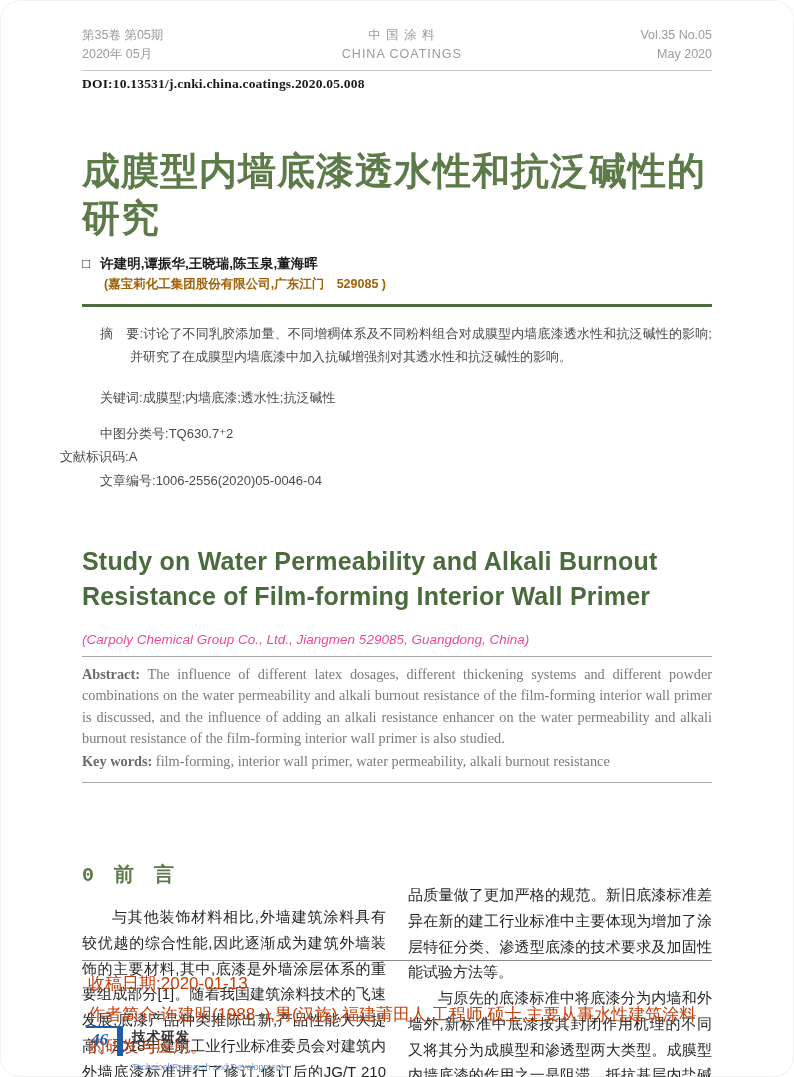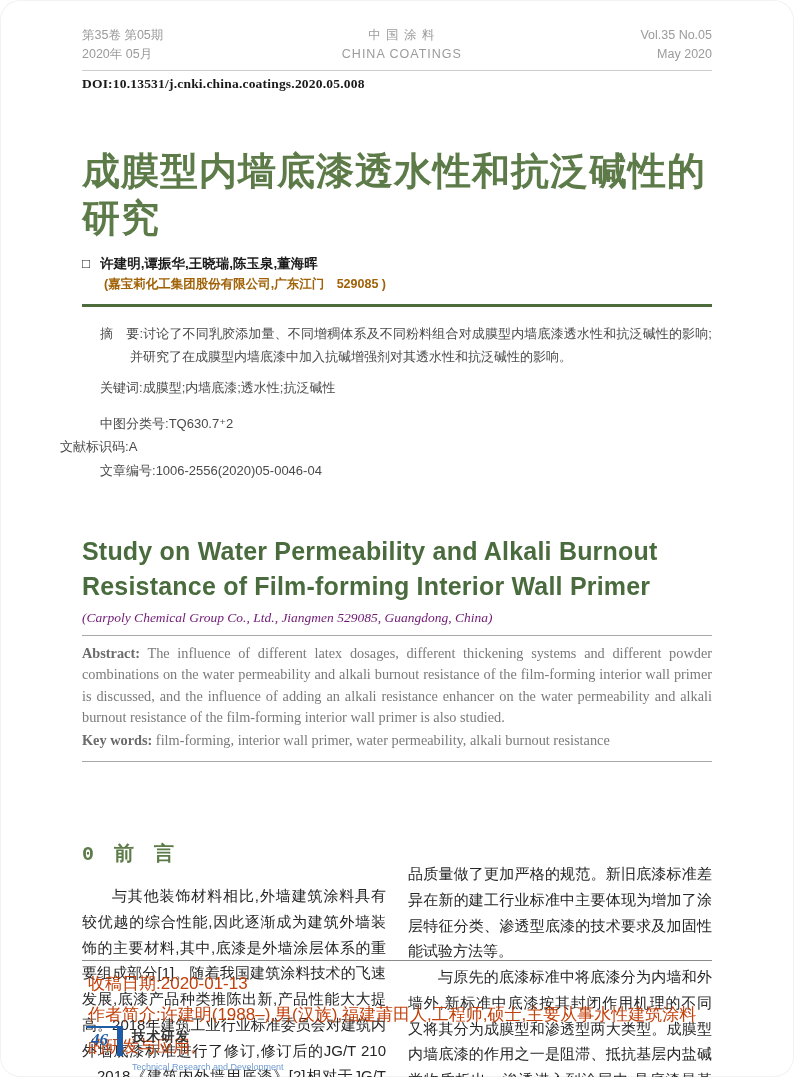--- a/index.html
+++ b/index.html
@@ -18,29 +18,29 @@
   
   .cn-title{ margin-top:56px; color:#5c7b48; font-size:38px; font-weight:900; line-height:1.24; letter-spacing:1px; }
   .cn-authors{ margin-top:13px; font-size:13.5px; font-weight:700; color:#1a1a1a; }
   .cn-authors .marker{ margin-right:10px; font-weight:400; }
   .cn-affil{ margin-left:22px; margin-top:3px; font-size:12.5px; font-weight:700; color:#a16207; }
   .green-rule{ margin-top:11px; height:3px; background:#4c6c3c; border:none; }
 
   
   .abs-cn{ margin:15px 0 0 18px; font-size:13px; color:#4a4a4a; line-height:1.78; }
   .hang{ padding-left:30px; text-indent:-30px; text-align:justify; }
-  .kw-line{ margin-top:8px; }
+  .kw-line{ margin-top:18px; }
   .clc-row{ display:flex; justify-content:space-between; margin-top:13px; color:#4a4a4a;flex-direction:column; }
   .clc-row .mid{ margin-left:-40px; }
 
   
   .en-block{ margin-top:52px; }
   .en-title{ color:#4a6b3d; font-size:25px; font-weight:700; line-height:1.42; letter-spacing:0.2px; }
   .en-authors{ margin-top:9px; font-size:14px; color:#8e8e8e; }
-  .en-affil{ margin-top:5px; font-family:Liberation Serif, serif; font-style:italic; font-size:13.5px; color:#701a75; }
+  .en-affil{ margin-top:17px; font-family:Liberation Sans, sans-serif; font-style:italic; font-size:13.5px; color:#ec4899; }
   .thin-rule{ border:none; border-top:1px solid #a8a8a8; margin-top:9px; }
   .abs-en{ margin-top:7px; font-family:"Liberation Serif","DejaVu Serif",serif; font-size:14.3px; color:#7a7a7a; line-height:1.5; text-align:justify; }
   .abs-en .lab{ font-weight:700; color:#6b6b6b; }
   .kw-en{ margin-top:2px; }
 
   
   .cols{ display:flex; gap:22px; margin-top:78px; }
   .col{ width:304px; }
   .sec-head{ color:#5c7b48; font-size:20px; font-weight:700; letter-spacing:4px; margin-bottom:16px;font-family:Liberation Mono, monospace; }
   .body-p{ font-size:15px; color:#262626; line-height:1.72; text-align:justify; }

